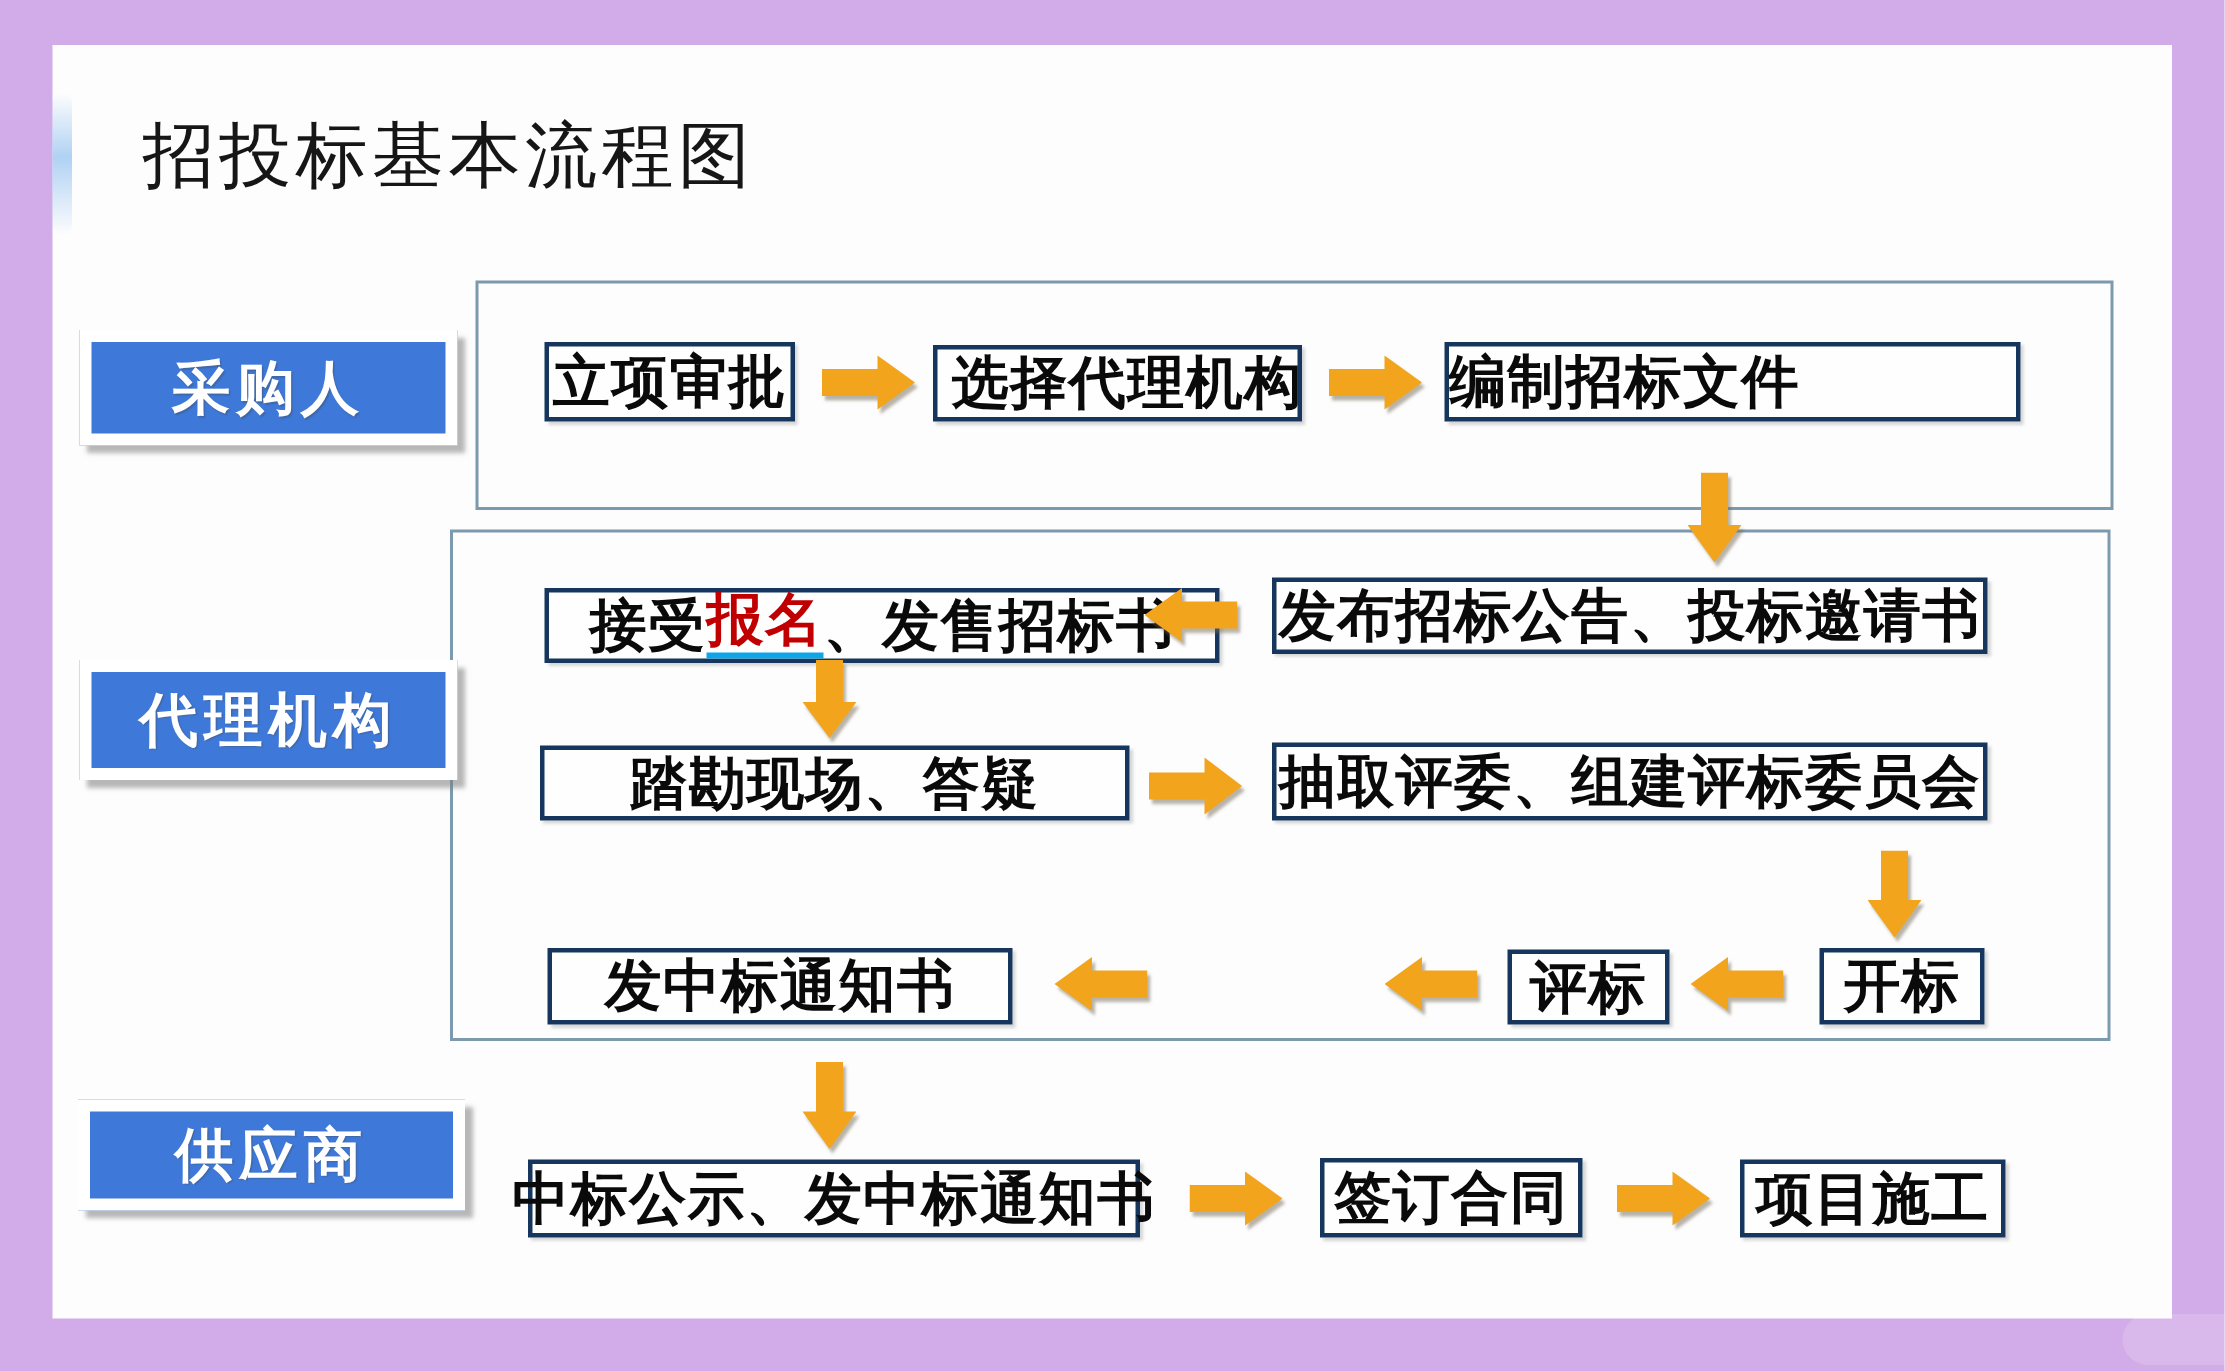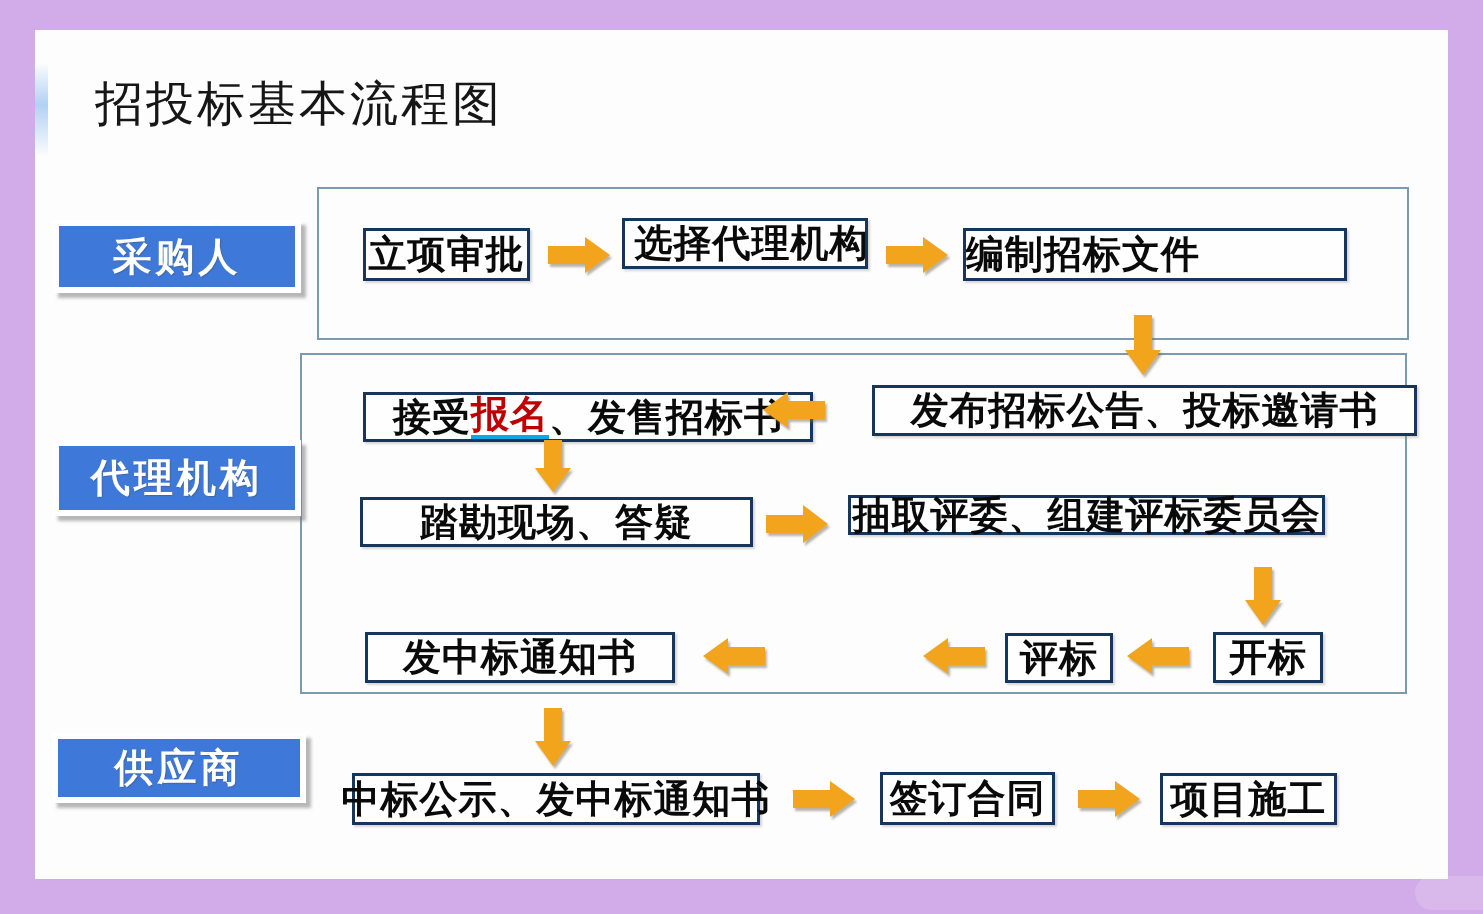--- a/index.html
+++ b/index.html
@@ -28,21 +28,21 @@
     font-size:48px;font-weight:400;color:#161616;letter-spacing:3px;
     white-space:nowrap;
   }
   .container{
     position:absolute;border:2px solid #7c9aae;background:transparent;z-index:1;
   }
   .container1{left:317px;top:187px;width:1088px;height:149px;}
   .container2{left:300px;top:353px;width:1103px;height:337px;}
   .role{
     position:absolute;display:flex;align-items:center;justify-content:center;
-    background:#3e79da;border:6px solid #ffffff;
+    background:#3e79da;border:8px solid #ffffff;
     box-shadow:5px 5px 3px rgba(125,125,125,0.55);
     color:#ffffff;font-weight:700;font-size:39px;letter-spacing:4px;
     text-shadow:1px 1px 1px rgba(70,70,70,0.35);
     z-index:2;white-space:nowrap;
   }
   .role-purchaser{left:53px;top:220px;width:236px;height:61px;}
   .role-agency{left:53px;top:440px;width:236px;height:64px;}
   .role-supplier{left:52px;top:733px;width:242px;height:58px;}
   .node{
     position:absolute;display:flex;align-items:center;justify-content:center;
@@ -61,26 +61,26 @@
   
   .a1{left:548px;top:237px;}  .a2{left:886px;top:237px;}
   .a3{left:1125px;top:315px;} .a4{left:763px;top:392px;}
   .a5{left:535px;top:440px;}  .a6{left:766px;top:505px;}
   .a7{left:1245px;top:567px;} .a8{left:1127px;top:638px;}
   .a9{left:923px;top:638px;}  .a10{left:703px;top:638px;}
   .a11{left:535px;top:708px;} .a12{left:793px;top:781px;}
   .a13{left:1078px;top:781px;}
   
   .n-approval{left:363px;top:228px;width:167px;height:53px;}
-  .n-select-agency{left:622px;top:218px;width:246px;height:51px;padding-left:13px;}
+  .n-select-agency{left:622px;top:230px;width:246px;height:51px;padding-left:13px;}
   .n-prepare-docs{left:963px;top:228px;width:384px;height:53px;}
-  .n-publish{left:872px;top:385px;width:545px;height:51px;}
+  .n-publish{left:848px;top:385px;width:477px;height:51px;}
   .n-accept{left:363px;top:392px;width:450px;height:50px;}
   .n-survey{left:360px;top:497px;width:393px;height:50px;}
-  .n-judges{left:848px;top:495px;width:477px;height:40px;}
+  .n-judges{left:848px;top:495px;width:477px;height:52px;}
   .n-opening{left:1213px;top:632px;width:110px;height:51px;}
   .n-evaluation{left:1005px;top:633px;width:108px;height:50px;}
   .n-winning{left:780px;top:633px;width:117px;height:50px;}
   .n-report{left:365px;top:632px;width:310px;height:51px;}
   .n-announce{left:352px;top:773px;width:408px;height:52px;}
   .n-contract{left:880px;top:772px;width:175px;height:53px;}
   .n-construction{left:1160px;top:773px;width:177px;height:52px;}
 </style>
 </head>
 <body>

